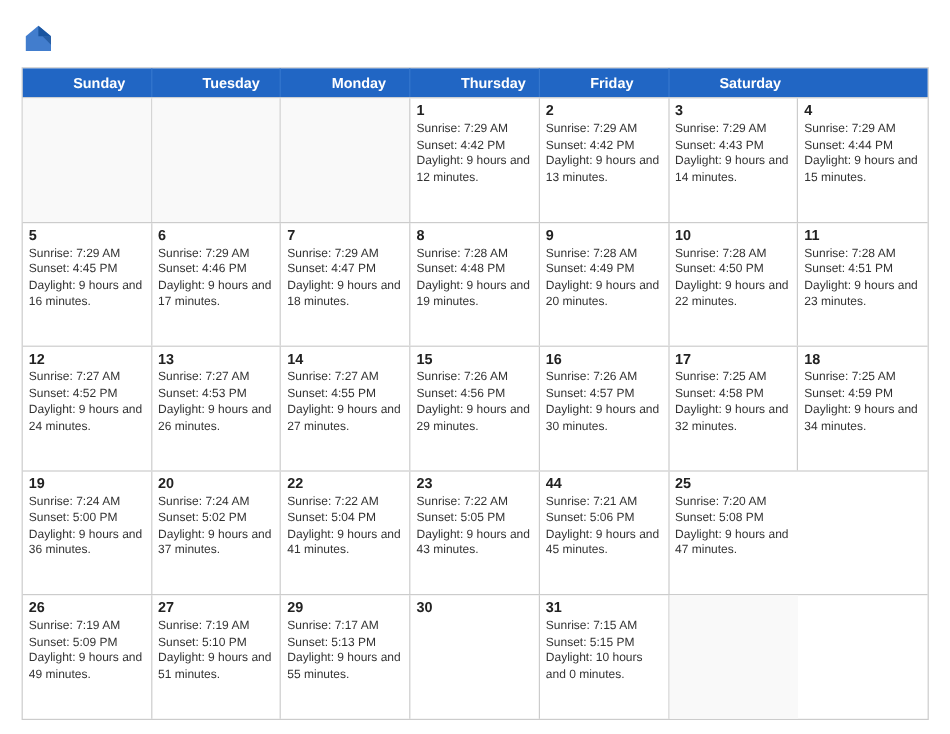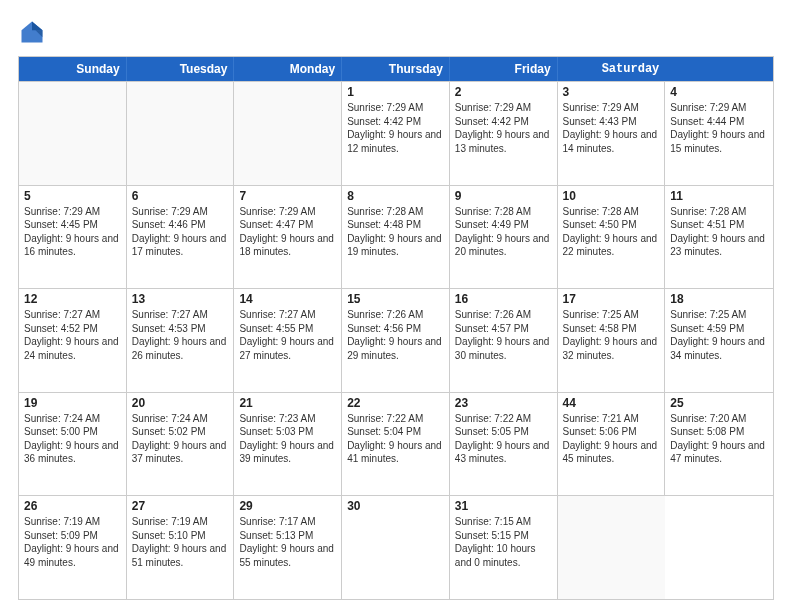--- a/index.html
+++ b/index.html
@@ -69,25 +69,25 @@
     .cal-header-row {
       display: grid;
       grid-template-columns: repeat(7, 1fr);
       background: #2166c4;
     }
     .cal-header-cell {
       color: #fff;
       font-size: 12px;
       font-weight: bold;
       padding: 5px 6px;
-      text-align: right;
+      text-align: left;
       border-right: 1px solid #3577ce;
       margin-left: 36px;
     }
-    .cal-header-cell:last-child { border-right: none; font-family: Liberation Mono, monospace; }
+    .cal-header-cell:last-child { border-right: none; }
     .cal-body {
       flex: 1;
       display: flex;
       flex-direction: column;
     }
     .cal-row {
       display: grid;
       grid-template-columns: repeat(7, 1fr);
       flex: 1;
       border-top: 1px solid #ccc;
@@ -270,26 +270,20 @@
 Sunset: 5:00 PM
 Daylight: 9 hours and 36 minutes.</div>
           </div>
           <div class="cal-cell">
             <div class="day-num">20</div>
             <div class="cell-info" style="white-space: pre-line;">Sunrise: 7:24 AM
 Sunset: 5:02 PM
 Daylight: 9 hours and 37 minutes.</div>
           </div>
           <div class="cal-cell">
-            <div class="day-num">21</div>
-            <div class="cell-info" style="white-space: pre-line;">Sunrise: 7:23 AM
-Sunset: 5:03 PM
-Daylight: 9 hours and 39 minutes.</div>
-          </div>
-          <div class="cal-cell">
             <div class="day-num">22</div>
             <div class="cell-info" style="white-space: pre-line;">Sunrise: 7:22 AM
 Sunset: 5:04 PM
 Daylight: 9 hours and 41 minutes.</div>
           </div>
           <div class="cal-cell">
             <div class="day-num">23</div>
             <div class="cell-info" style="white-space: pre-line;">Sunrise: 7:22 AM
 Sunset: 5:05 PM
 Daylight: 9 hours and 43 minutes.</div>

